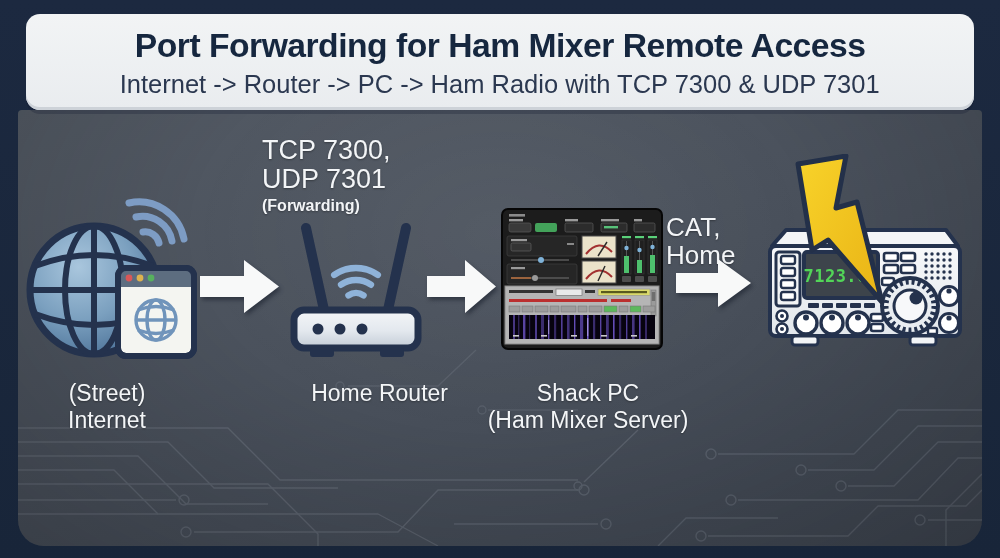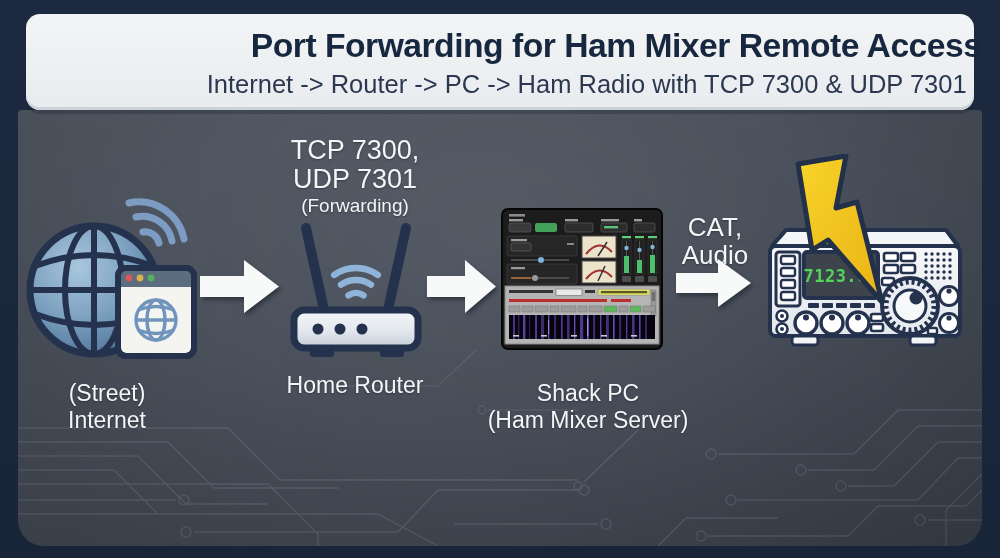--- a/index.html
+++ b/index.html
@@ -4,41 +4,41 @@
 <style>
   * { margin:0; padding:0; box-sizing:border-box; }
   html,body { width:1000px; height:558px; }
   body { font-family:"Liberation Sans", sans-serif; background:#16233a; overflow:hidden; }
   #stage { position:relative; width:1000px; height:558px; background:linear-gradient(180deg,#1c2940 0%,#182539 100%); }
 
   
   .header-card { position:absolute; left:26px; top:14px; width:948px; height:96px;
     background:linear-gradient(180deg,#f2f4f5 0%,#e9ecef 100%);
     border-radius:14px; box-shadow:0 4px 0 rgba(20,30,50,.28), inset 0 -3px 0 #cdd2d8;
-    display:flex; flex-direction:column; align-items:flex-end; justify-content:center; z-index:5; }
+    display:flex; flex-direction:column; align-items:center; justify-content:center; z-index:5; }
   .title { font-size:33px; font-weight:bold; color:#16273f; letter-spacing:-.5px;
     transform:scaleX(1.02); margin-top:2px; }
   .subtitle { font-size:26px; font-weight:400; color:#2b3850; margin-top:4px; transform:scaleX(.98); }
 
   
   .panel { position:absolute; left:18px; top:110px; width:964px; height:436px;
     background:linear-gradient(160deg,#535a64 0%,#4a515c 45%,#3e4550 100%);
     border-radius:4px 4px 26px 26px; overflow:hidden; }
   .panel .vignette { position:absolute; inset:0; pointer-events:none;
     background:radial-gradient(ellipse at 50% 28%, rgba(255,255,255,.05) 0%, rgba(0,0,0,0) 45%, rgba(0,0,0,.20) 100%); }
   .traces { position:absolute; inset:0; }
 
   
   .icon-box { position:absolute; z-index:3; }
   .node-label { position:absolute; z-index:3; text-align:center; color:#f3f5f7;
     font-size:23px; line-height:27px; font-weight:400;
     text-shadow:0 1px 2px rgba(0,0,0,.35); }
-  .annotation { position:absolute; z-index:3; text-align:center; color:#f3f5f7;
+  .annotation { position:absolute; z-index:3; color:#f3f5f7;
     font-size:27px; line-height:29px; text-shadow:0 1px 2px rgba(0,0,0,.35); }
-  .annotation .small { font-size:19px; line-height:24px; }
+  .annotation .small { font-size:16px; line-height:24px;font-weight:bold; }
   .arrow { position:absolute; z-index:3; filter:drop-shadow(2px 3px 2px rgba(10,18,30,.45)); }
 </style>
 </head>
 <body>
 
 <div id="stage">
 
   <div class="header-card">
     <div class="title">Port Forwarding for Ham Mixer Remote Access</div>
     <div class="subtitle">Internet -&gt; Router -&gt; PC -&gt; Ham Radio with TCP 7300 &amp; UDP 7301</div>
@@ -166,21 +166,21 @@
         <path d="M48.2 58.9 A38 38 0 0 1 91.8 58.9"></path>
       </g>
       <rect x="8" y="94" width="124" height="38" rx="10" fill="url(#gRouter)" stroke="#24324d" stroke-width="7"></rect>
       <circle cx="32" cy="113" r="5.5" fill="#24324d"></circle>
       <circle cx="54" cy="113" r="5.5" fill="#24324d"></circle>
       <circle cx="76" cy="113" r="5.5" fill="#24324d"></circle>
       <rect x="24" y="132" width="24" height="9" rx="3" fill="#24324d"></rect>
       <rect x="94" y="132" width="24" height="9" rx="3" fill="#24324d"></rect>
     </svg>
   </div>
-  <div class="node-label" style="left:262px; top:372px; width:186px;">
+  <div class="node-label" style="left:262px; top:380px; width:186px;text-align:right;">
     <div>Home Router</div>
   </div>
 
   <svg class="arrow" style="left:427px; top:259px;" width="70" height="55" viewBox="0 0 70 55">
     <polygon points="0,17 38,17 38,1 69,27.5 38,54 38,38 0,38" fill="#f8f9f9"></polygon>
   </svg>
 
   <div class="icon-box" style="left:501px; top:208px; width:162px; height:142px;">
     <svg width="162" height="142" viewBox="0 0 162 142">
       <rect x="1" y="1" width="160" height="140" rx="6" fill="#1c1c1c" stroke="#060606" stroke-width="2"></rect>
@@ -321,21 +321,21 @@
       </g>
     </svg>
   </div>
   <div class="node-label" style="left:478px; top:380px; width:220px;">
     <div>Shack PC</div>
     <div>(Ham Mixer Server)</div>
   </div>
 
   <div class="annotation" style="left:666px; top:213px; width:98px; font-size:26px; line-height:28px;">
     <div>CAT,</div>
-    <div>Audio</div>
+    <div>Home</div>
   </div>
   <svg class="arrow" style="left:676px; top:258px;" width="76" height="50" viewBox="0 0 76 50">
     <polygon points="0,15 42,15 42,1 75,25 42,49 42,35 0,35" fill="#f8f9f9"></polygon>
   </svg>
 
   <div class="icon-box" style="left:758px; top:224px; width:214px; height:134px;">
     <svg width="214" height="134" viewBox="0 0 214 134">
       <defs>
         <linearGradient id="gRadio" x1="0" y1="0" x2="0" y2="1">
           <stop offset="0%" stop-color="#f7f8fa"></stop>

